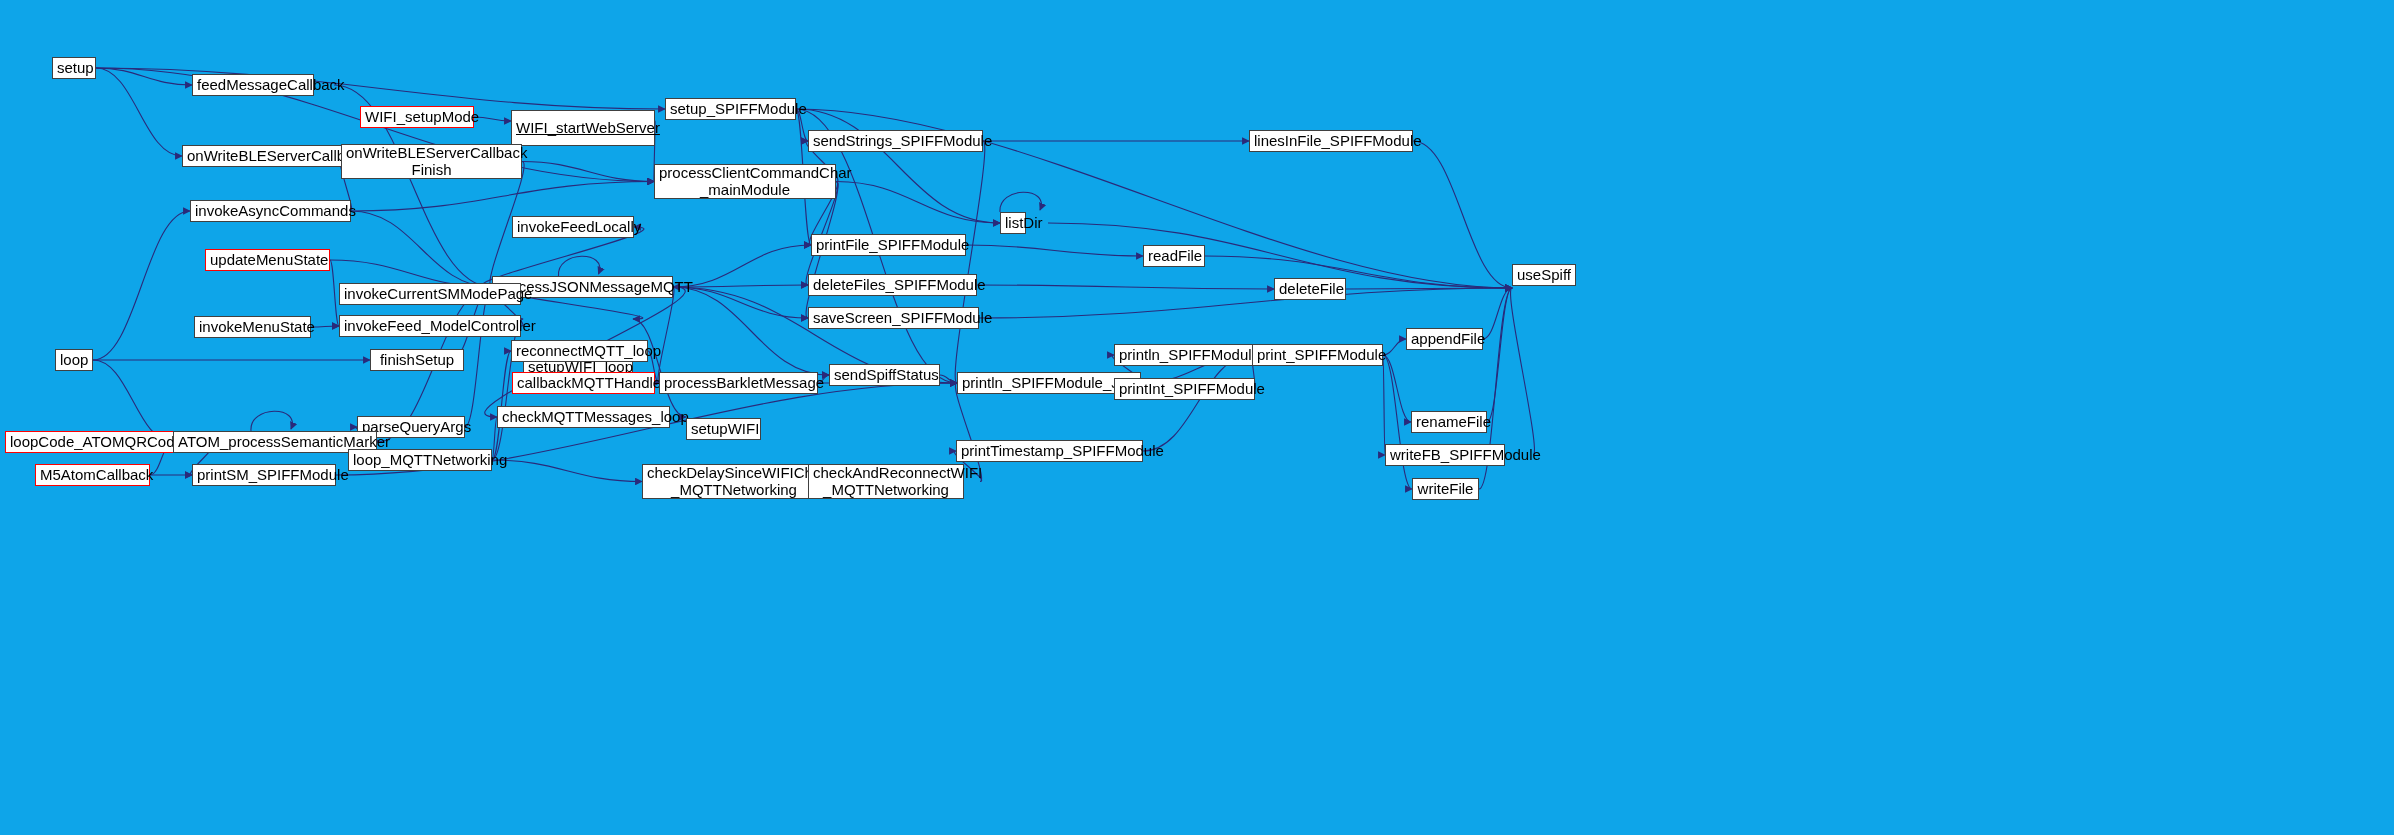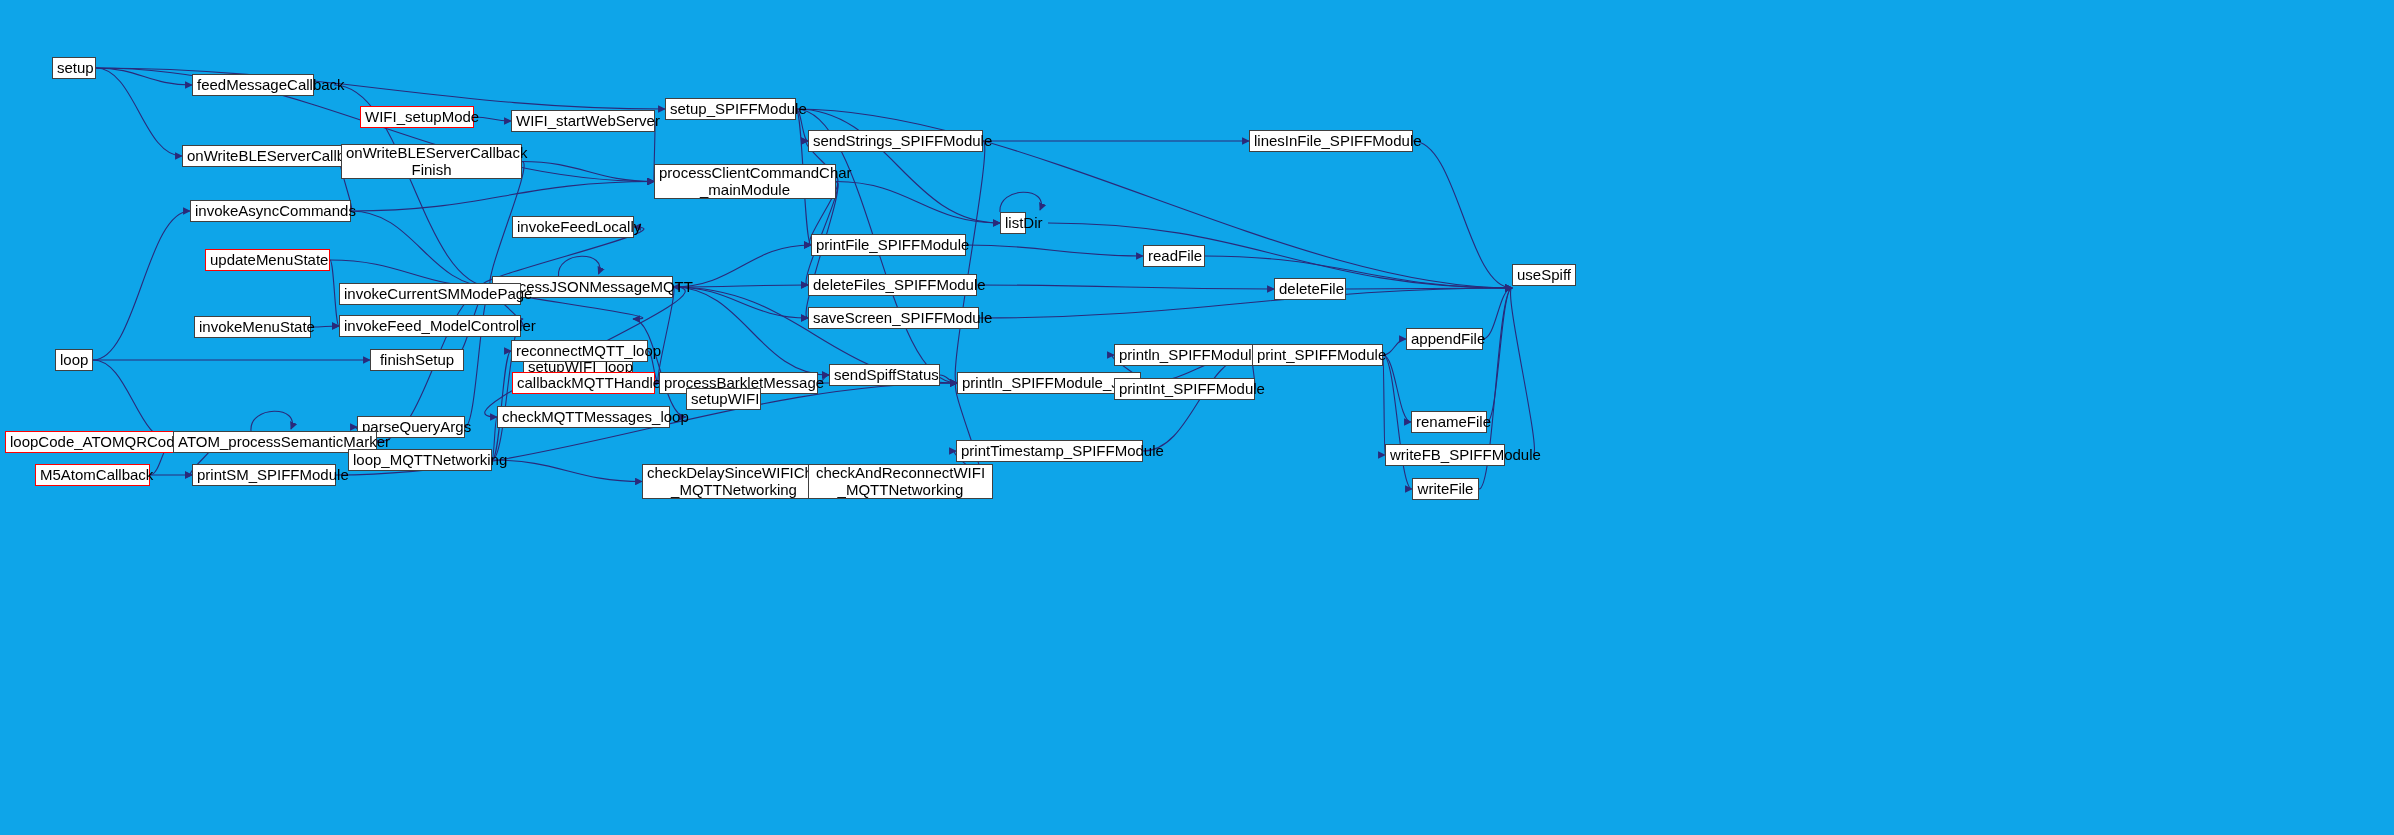--- a/index.html
+++ b/index.html
@@ -146,21 +146,21 @@
       <path d="M 150 475 C 168.9 475 173.1 475 192 475" fill="none" stroke="#2a2a7a" stroke-width="1.1" marker-end="url(#arrow)"></path>
       <path d="M 336 475 C 556 475 737 383 957 383" fill="none" stroke="#2a2a7a" stroke-width="1.1" marker-end="url(#arrow)"></path>
       <path d="M 826 481.5 C 834.1 481.5 799.9 481.5 808 481.5" fill="none" stroke="#2a2a7a" stroke-width="1.1" marker-end="url(#arrow)"></path>
       <path d="M 980 481.5 C 990.35 481.5 946.65 383 957 383" fill="none" stroke="#2a2a7a" stroke-width="1.1" marker-end="url(#arrow)"></path>
       <path d="M 980 481.5 C 990.8 481.5 945.2 451 956 451" fill="none" stroke="#2a2a7a" stroke-width="1.1" marker-end="url(#arrow)"></path>
       <path d="M 1479 489 C 1493.85 489 1497.15 288 1512 288" fill="none" stroke="#2a2a7a" stroke-width="1.1" marker-end="url(#arrow)"></path>
     </svg>
 <div class="node" style="left: 52px; top: 57px; width: 44px; height: 22px;"><span class="lbl">setup</span></div>
     <div class="node" style="left: 192px; top: 74px; width: 122px; height: 22px;"><span class="lbl">feedMessageCallback</span></div>
     <div class="node red" style="left: 360px; top: 106px; width: 114px; height: 22px;"><span class="lbl">WIFI_setupMode</span></div>
-    <div class="node" style="left: 511px; top: 110px; width: 144px; height: 22px;"><span class="lbl">WIFI_startWebServer</span></div>
+    <div class="node" style="left: 511px; top: 110px; width: 144px; height: 36px; text-decoration: underline;"><span class="lbl">WIFI_startWebServer</span></div>
     <div class="node" style="left: 665px; top: 98px; width: 131px; height: 22px;"><span class="lbl">setup_SPIFFModule</span></div>
     <div class="node" style="left: 808px; top: 130px; width: 175px; height: 22px;"><span class="lbl">sendStrings_SPIFFModule</span></div>
     <div class="node" style="left: 1249px; top: 130px; width: 164px; height: 22px;"><span class="lbl">linesInFile_SPIFFModule</span></div>
     <div class="node" style="left: 182px; top: 145px; width: 184px; height: 22px;"><span class="lbl">onWriteBLEServerCallback</span></div>
     <div class="node" style="left: 341px; top: 144px; width: 181px; height: 35px;"><span class="lbl">onWriteBLEServerCallback
 Finish</span></div>
     <div class="node" style="left: 654px; top: 164px; width: 182px; height: 35px;"><span class="lbl">processClientCommandChar
 _mainModule</span></div>
     <div class="node" style="left: 190px; top: 200px; width: 161px; height: 22px;"><span class="lbl">invokeAsyncCommands</span></div>
     <div class="node" style="left: 1000px; top: 212px; width: 26px; height: 22px;"><span class="lbl">listDir</span></div>
@@ -183,27 +183,27 @@
     <div class="node" style="left: 1252px; top: 344px; width: 131px; height: 22px;"><span class="lbl">print_SPIFFModule</span></div>
     <div class="node" style="left: 55px; top: 349px; width: 38px; height: 22px;"><span class="lbl">loop</span></div>
     <div class="node" style="left: 370px; top: 349px; width: 94px; height: 22px;"><span class="lbl">finishSetup</span></div>
     <div class="node" style="left: 829px; top: 364px; width: 111px; height: 22px;"><span class="lbl">sendSpiffStatus</span></div>
     <div class="node red" style="left: 512px; top: 372px; width: 143px; height: 22px;"><span class="lbl">callbackMQTTHandler</span></div>
     <div class="node" style="left: 659px; top: 372px; width: 159px; height: 22px;"><span class="lbl">processBarkletMessage</span></div>
     <div class="node" style="left: 957px; top: 372px; width: 184px; height: 22px;"><span class="lbl">println_SPIFFModule_JSON</span></div>
     <div class="node" style="left: 1114px; top: 378px; width: 141px; height: 22px;"><span class="lbl">printInt_SPIFFModule</span></div>
     <div class="node" style="left: 1411px; top: 411px; width: 76px; height: 22px;"><span class="lbl">renameFile</span></div>
     <div class="node" style="left: 497px; top: 406px; width: 173px; height: 22px;"><span class="lbl">checkMQTTMessages_loop</span></div>
-    <div class="node" style="left: 686px; top: 388px; width: 75px; height: 22px;"><span class="lbl">setupWIFI</span></div>
+    <div class="node" style="left: 686px; top: 418px; width: 75px; height: 22px;"><span class="lbl">setupWIFI</span></div>
     <div class="node" style="left: 357px; top: 416px; width: 108px; height: 22px;"><span class="lbl">parseQueryArgs</span></div>
     <div class="node red" style="left: 5px; top: 431px; width: 209px; height: 22px;"><span class="lbl">loopCode_ATOMQRCodeModule</span></div>
     <div class="node" style="left: 173px; top: 431px; width: 204px; height: 22px;"><span class="lbl">ATOM_processSemanticMarker</span></div>
     <div class="node" style="left: 956px; top: 440px; width: 187px; height: 22px;"><span class="lbl">printTimestamp_SPIFFModule</span></div>
     <div class="node" style="left: 1385px; top: 444px; width: 120px; height: 22px;"><span class="lbl">writeFB_SPIFFModule</span></div>
     <div class="node" style="left: 348px; top: 449px; width: 144px; height: 22px;"><span class="lbl">loop_MQTTNetworking</span></div>
     <div class="node red" style="left: 35px; top: 464px; width: 115px; height: 22px;"><span class="lbl">M5AtomCallback</span></div>
     <div class="node" style="left: 192px; top: 464px; width: 144px; height: 22px;"><span class="lbl">printSM_SPIFFModule</span></div>
     <div class="node" style="left: 642px; top: 464px; width: 184px; height: 35px;"><span class="lbl">checkDelaySinceWIFICheck
 _MQTTNetworking</span></div>
-    <div class="node" style="left: 808px; top: 464px; width: 185px; height: 35px;"><span class="lbl">checkAndReconnectWIFI
+    <div class="node" style="left: 808px; top: 464px; width: 156px; height: 35px;"><span class="lbl">checkAndReconnectWIFI
 _MQTTNetworking</span></div>
     <div class="node" style="left: 1412px; top: 478px; width: 67px; height: 22px;"><span class="lbl">writeFile</span></div>
   </div>
 
 </body></html>

